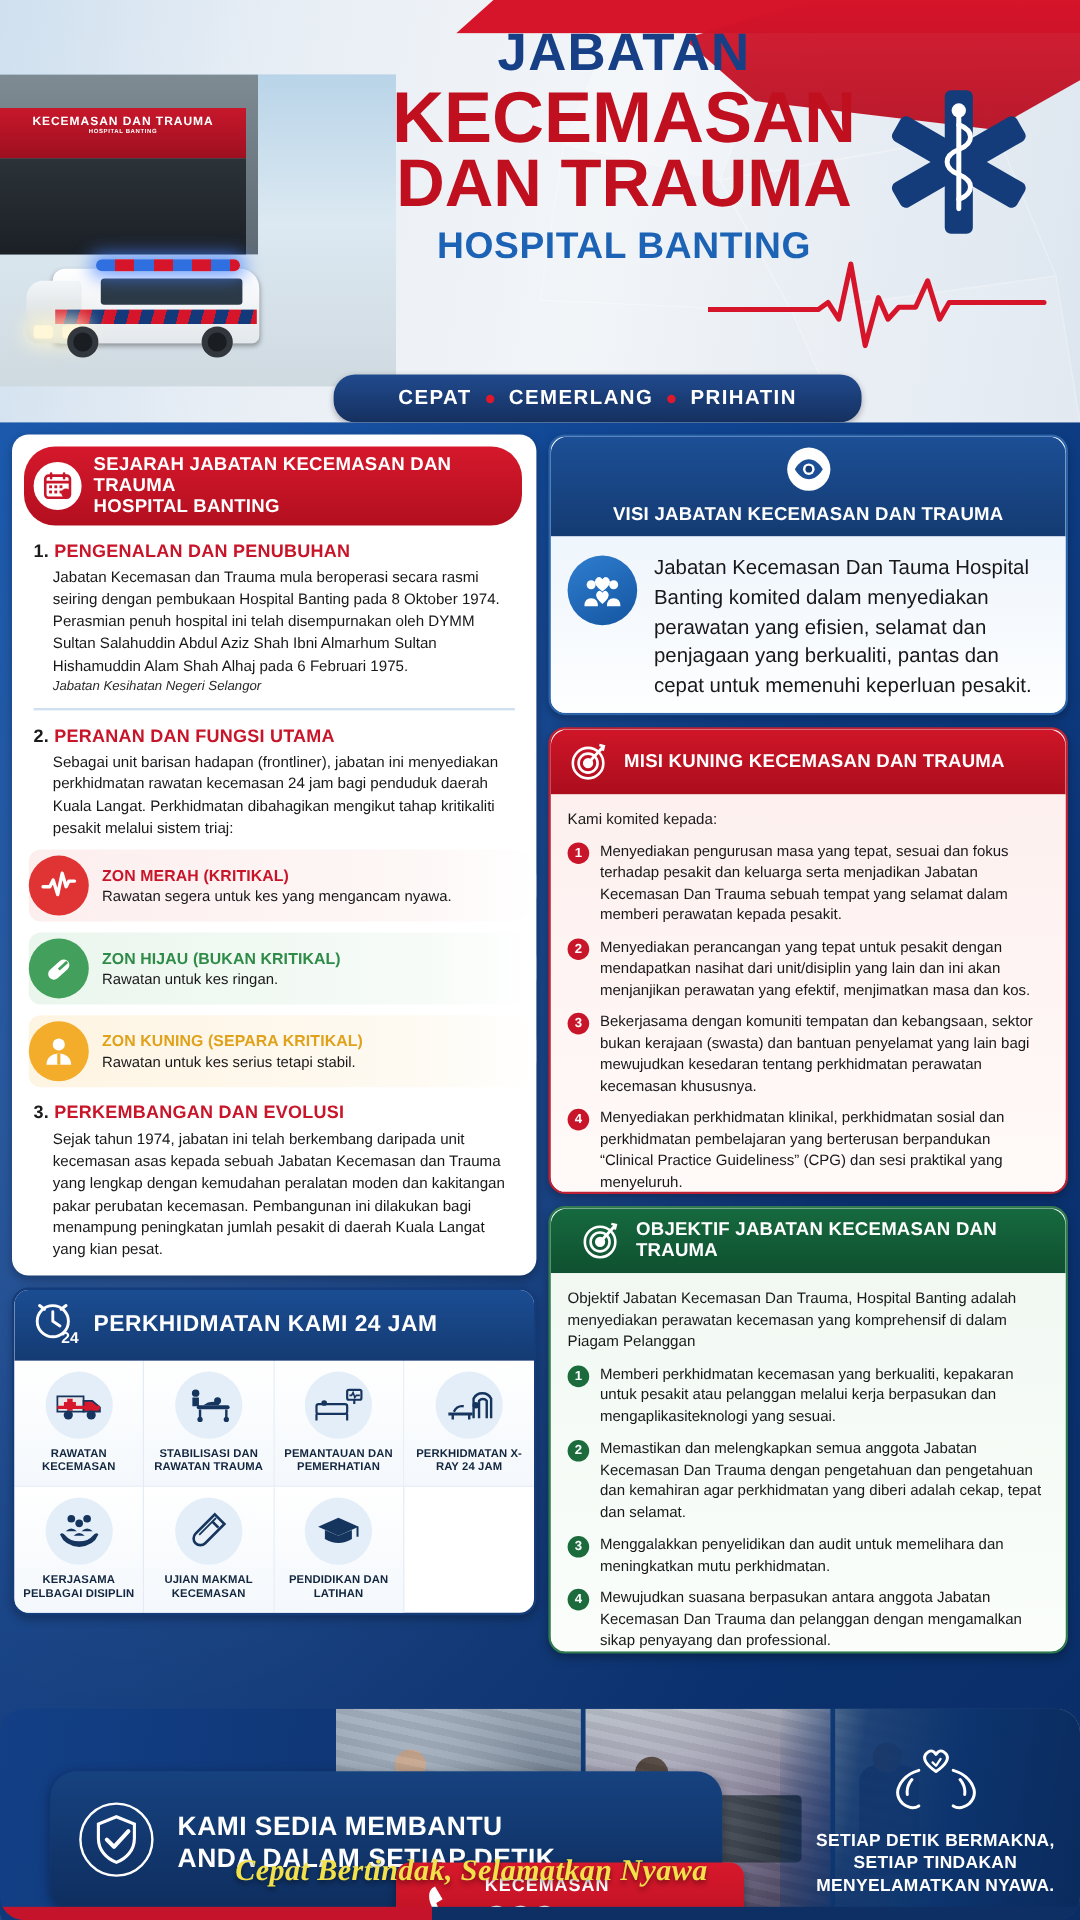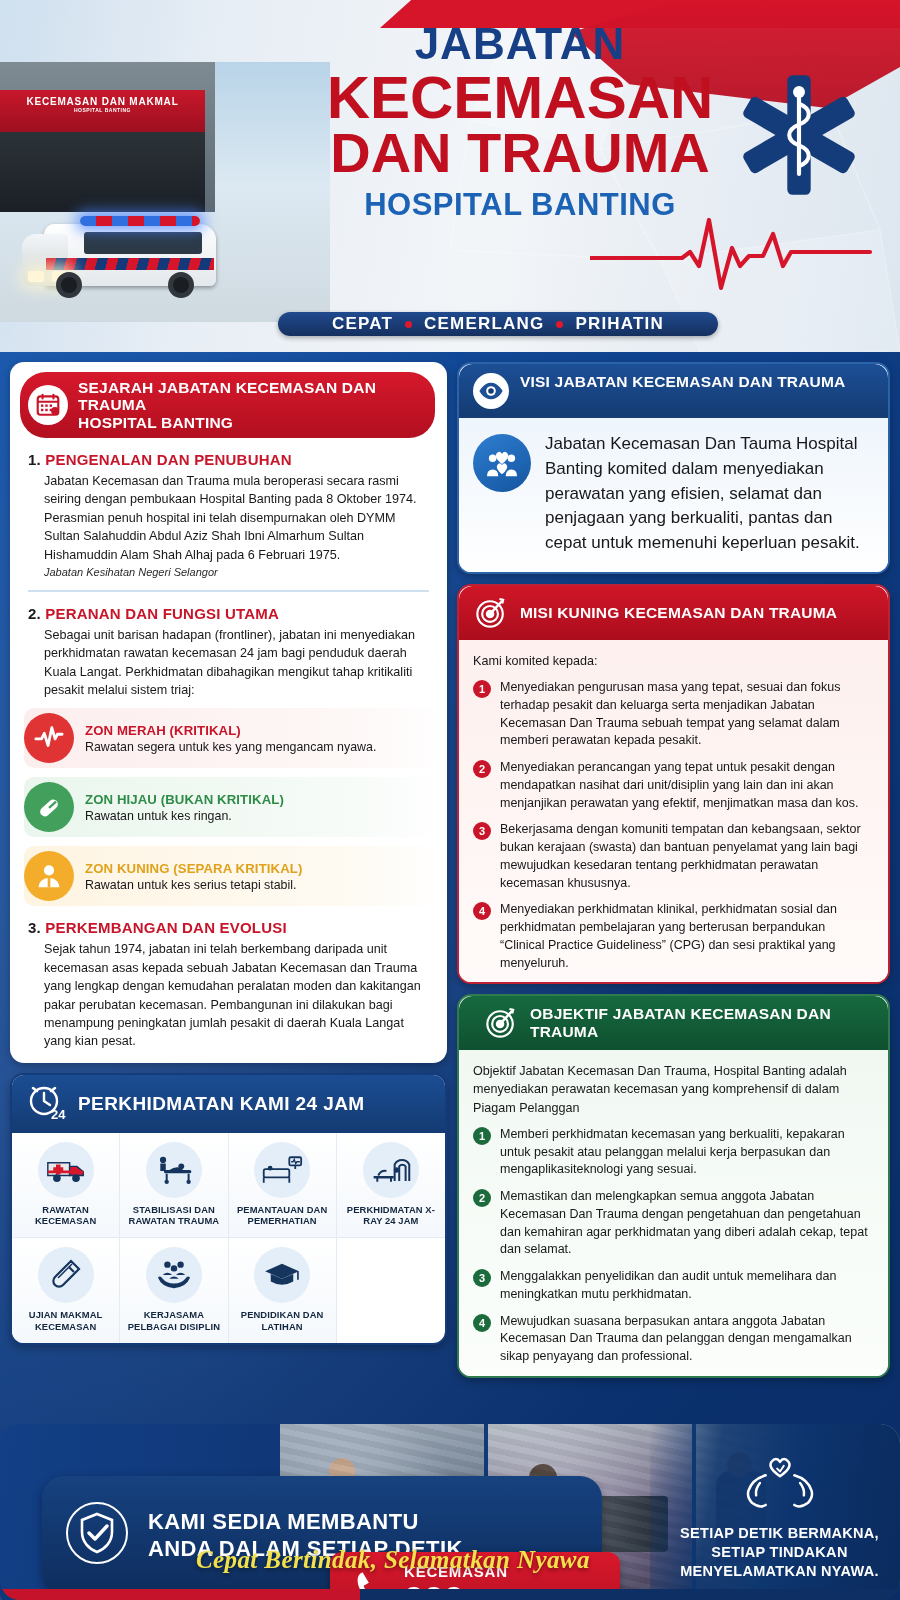--- a/index.html
+++ b/index.html
@@ -70,21 +70,21 @@
   }
   .hdr-ecg { position:absolute; right:10px; top:212px; width:300px; height:80px; }
 
   .title-wrap { position:absolute; left:300px; top:22px; width:440px; text-align:center; }
   .t1 { font-size:44px; font-weight:900; color:#163f86; letter-spacing:1px; line-height:1.02; font-family:"Liberation Sans", sans-serif; }
   .t2 { font-size:60px; font-weight:900; color:#c01020; letter-spacing:0px; line-height:.95; margin-top:2px; }
   .t3 { font-size:56px; font-weight:900; color:#c01020; letter-spacing:0px; line-height:.95; }
   .t4 { font-size:31px; font-weight:900; color:#1d63b5; letter-spacing:.5px; margin-top:8px; }
 
   .tagline {
-    position:absolute; left:278px; top:312px; width:440px; height:24px;
+    position:absolute; left:278px; top:312px; width:440px; height:40px;
     background:linear-gradient(180deg,#204a8e,#15305f);
     border-radius:18px;
     display:flex; align-items:center; justify-content:center; gap:12px;
     box-shadow:0 2px 5px rgba(0,0,0,.3);
   }
   .tagline span { color:#fff; font-size:17px; font-weight:800; letter-spacing:1.2px; }
   .tg-dot { width:7px; height:7px; border-radius:50%; background:#e0182c; display:inline-block; }
 
   
   .body-area { position:relative; padding:10px 10px 0 10px; display:flex; gap:10px; height:1026px; }
@@ -125,21 +125,21 @@
   .jam-head { background:linear-gradient(180deg,#1b4d93,#143b72); padding:8px 14px; display:flex; align-items:center; gap:12px; }
   .jam-head-t { color:#fff; font-size:19px; font-weight:900; letter-spacing:.4px; }
   .jam-grid { display:grid; grid-template-columns:repeat(4,1fr); }
   .jam-cell { padding:9px 4px 10px 4px; text-align:center; border-right:1px solid #e3ecf5; border-bottom:1px solid #e3ecf5; background:linear-gradient(180deg,#ffffff,#f4f8fc); }
   .jam-cell:nth-child(4n){ border-right:none; }
   .jam-cell:nth-child(n+5){ border-bottom:none; }
   .jam-ico { width:56px;height:56px;border-radius:50%;background:#e4eef8;margin:0 auto 6px auto;display:flex;align-items:center;justify-content:center; }
   .jam-lbl { font-size:9.4px; font-weight:800; color:#12263f; line-height:1.25; letter-spacing:.1px; }
 
   
-  .visi-head { background:linear-gradient(180deg,#1c4f96,#143b72); padding:9px 14px; display:flex; align-items:flex-start; gap:11px; border-radius:14px 14px 0 0; }
+  .visi-head { background:linear-gradient(180deg,#1c4f96,#143b72); padding:9px 14px; display:flex; align-items:center; gap:11px; border-radius:14px 14px 0 0;flex-direction:column; }
   .misi-head { background:linear-gradient(180deg,#cf1628,#ab0d1d); padding:9px 14px; display:flex; align-items:center; gap:11px; border-radius:14px 14px 0 0; }
   .obj-head  { background:linear-gradient(180deg,#166a3f,#0f5030); padding:9px 24px; display:flex; align-items:center; gap:11px; border-radius:14px 14px 0 0; }
   .head-t { color:#fff; font-size:15.5px; font-weight:900; letter-spacing:.2px; }
   .head-ico { width:36px;height:36px;border-radius:50%;display:flex;align-items:center;justify-content:center;flex:0 0 36px;background:#fff; }
 
   .visi-card { border:2px solid #2a63a8; border-radius:14px; background:#fff; box-shadow:0 3px 8px rgba(0,0,0,.28); overflow:hidden; }
   .misi-card { border:2px solid #bd2133; border-radius:14px; background:#fff; box-shadow:0 3px 8px rgba(0,0,0,.28); overflow:hidden; }
   .obj-card  { border:2px solid #2f7a4f; border-radius:14px; background:#fff; box-shadow:0 3px 8px rgba(0,0,0,.28); overflow:hidden; }
 
   .visi-body { background:linear-gradient(180deg,#eef5fc,#ffffff); padding:14px 16px 18px 14px; display:flex; gap:14px; align-items:flex-start; }
@@ -215,21 +215,21 @@
         <polygon points="520,0 640,40 600,150 470,120"></polygon>
         <polygon points="660,260 880,230 900,352 700,352"></polygon>
       </g>
     </svg>
     <div class="hdr-red-top"></div>
     <div class="hdr-red-band"></div>
 
     <div class="hdr-photo">
       <div class="fac">
         <div class="fac-red">
-          <span>KECEMASAN DAN MAKMAL</span>
+          <span>KECEMASAN DAN TRAUMA</span>
           <small>HOSPITAL BANTING</small>
         </div>
         <div class="fac-dark"></div>
       </div>
       <div class="amb">
         <div class="amb-body"></div>
         <div class="amb-nose"></div>
         <div class="amb-win"></div>
         <div class="amb-stripe"></div>
         <div class="amb-light"></div>
@@ -435,42 +435,42 @@
                 <path d="M8 24 v5 M23 24 v5"></path>
                 <path d="M9 22 q3 -6 9 -5"></path>
                 <circle cx="29" cy="16" r="3" fill="#16355e" stroke="none"></circle>
               </svg>
             </span>
             <div class="jam-lbl">PERKHIDMATAN X-RAY 24 JAM</div>
           </div>
 
           <div class="jam-cell">
             <span class="jam-ico">
-              <svg width="34" height="34" viewBox="0 0 34 34" fill="none" stroke="#16355e" stroke-width="2.2">
-                <path d="M22 3 l8 8 -16 16 a5.6 5.6 0 0 1 -8 -8z" fill="#eaf1f8"></path>
-                <path d="M20 9 l5 5"></path>
-                <path d="M9 20 l14 -14" stroke-width="1.5"></path>
-              </svg>
-            </span>
-            <div class="jam-lbl">UJIAN MAKMAL KECEMASAN</div>
-          </div>
-
-          <div class="jam-cell">
-            <span class="jam-ico">
               <svg width="38" height="32" viewBox="0 0 40 34" fill="#16355e">
                 <circle cx="13" cy="6" r="3.4"></circle>
                   <circle cx="27" cy="6" r="3.4"></circle>
                   <circle cx="20" cy="10" r="3.4"></circle>
                 <path d="M8 17 q5 -5 10 0z"></path>
                   <path d="M22 17 q5 -5 10 0z"></path>
                   <path d="M15 21 q5 -5 10 0z"></path>
                 <path d="M3 20 q4 10 17 11 q13 -1 17 -11 q-2 -3 -5 1 q-4 5 -12 5 q-8 0 -12 -5 q-3 -4 -5 -1z"></path>
               </svg>
             </span>
             <div class="jam-lbl">KERJASAMA PELBAGAI DISIPLIN</div>
+          </div>
+
+          <div class="jam-cell">
+            <span class="jam-ico">
+              <svg width="34" height="34" viewBox="0 0 34 34" fill="none" stroke="#16355e" stroke-width="2.2">
+                <path d="M22 3 l8 8 -16 16 a5.6 5.6 0 0 1 -8 -8z" fill="#eaf1f8"></path>
+                <path d="M20 9 l5 5"></path>
+                <path d="M9 20 l14 -14" stroke-width="1.5"></path>
+              </svg>
+            </span>
+            <div class="jam-lbl">UJIAN MAKMAL KECEMASAN</div>
           </div>
 
 
           <div class="jam-cell">
             <span class="jam-ico">
               <svg width="38" height="30" viewBox="0 0 40 32" fill="#16355e">
                 <path d="M20 4 L38 12 L20 20 L2 12z"></path>
                 <path d="M8 15 v8 q12 7 24 0 v-8 l-12 5z"></path>
                 <path d="M37 12 v9" stroke="#16355e" stroke-width="1.8"></path>
               </svg>

